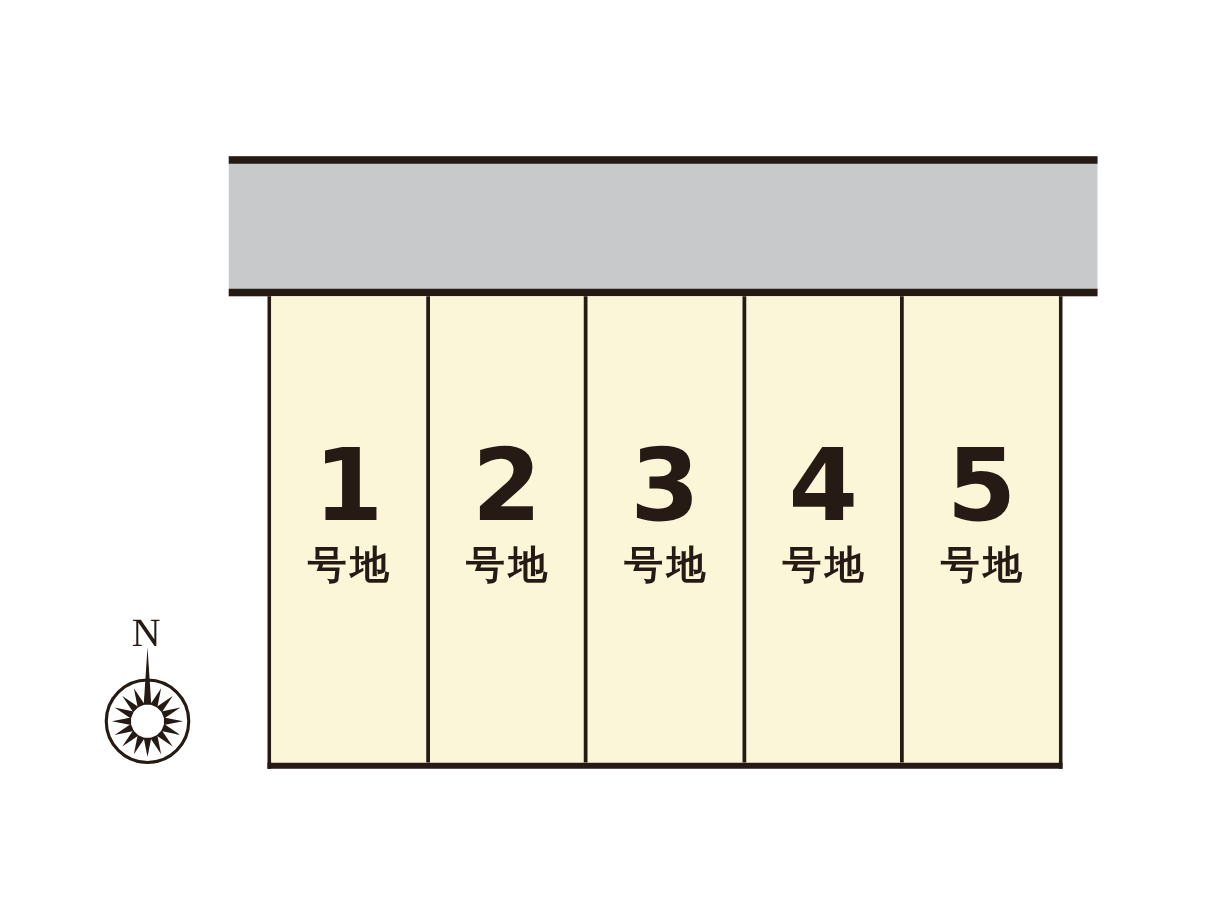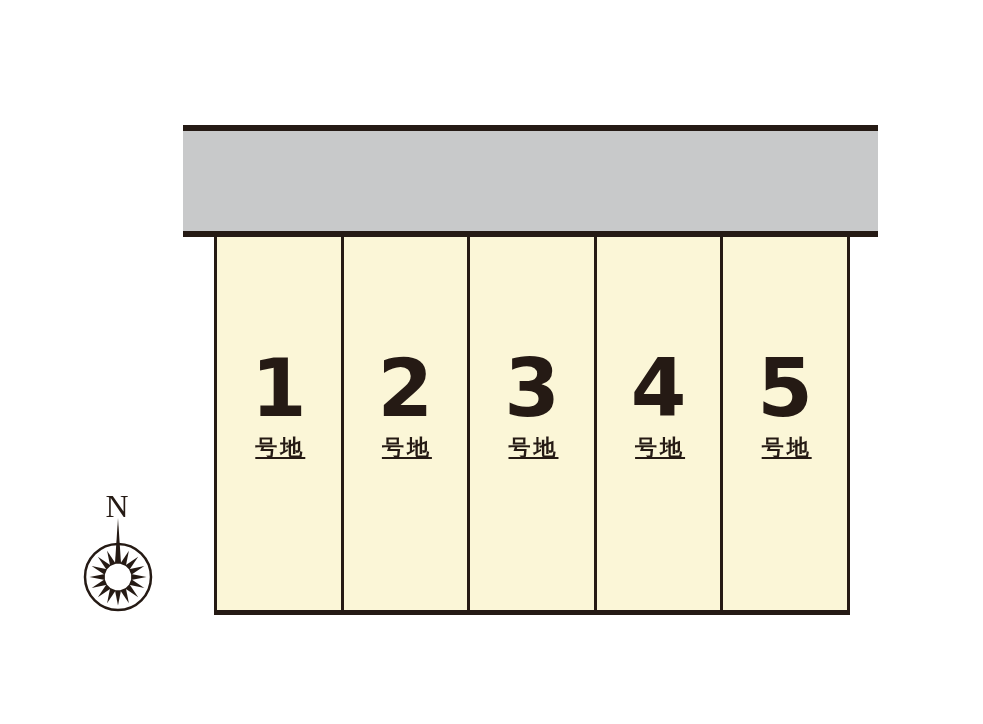--- a/index.html
+++ b/index.html
@@ -46,27 +46,26 @@
   .lot + .lot{border-left:3px solid var(--line);}
   .lot-number{
     margin-top:112px;
     font-size:80px;
     line-height:1;
     font-weight:bold;
     color:var(--line);
   }
   .lot-suffix{
     margin-top:8px;
-    font-size:22px;
+    font-size:31px;
     line-height:1;
     font-weight:bold;
     letter-spacing:3px;
     margin-left:3px; 
     color:var(--line);
-    text-decoration:underline;
   }
   
   .compass{
     position:absolute;
     left:70px;top:486px;
     width:100px;height:132px;
   }
   .compass svg{display:block;width:100%;height:100%;}
   .compass text{
     font-family:"Liberation Serif","DejaVu Serif",serif;

